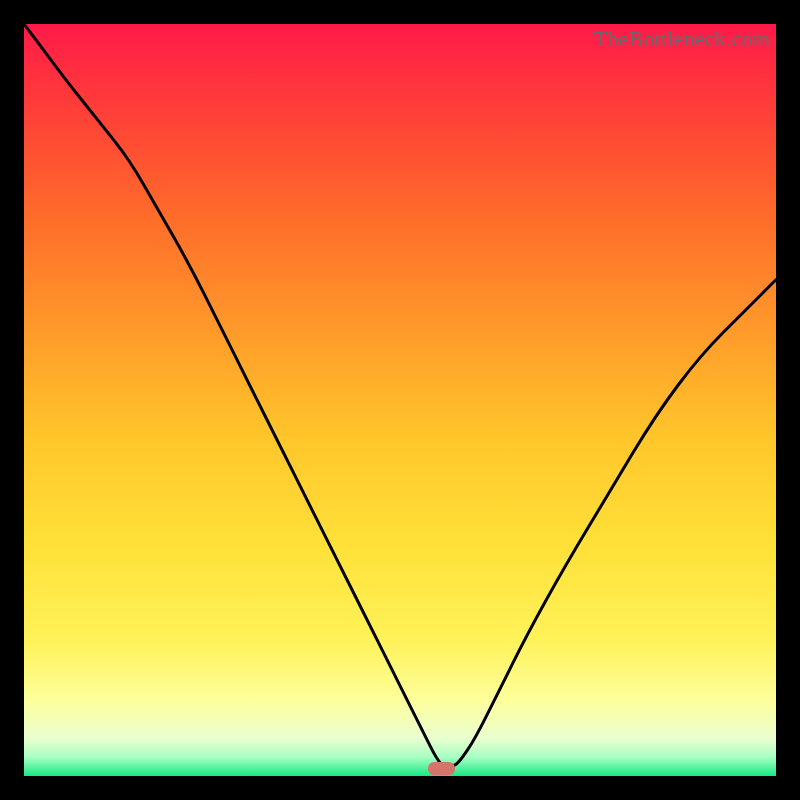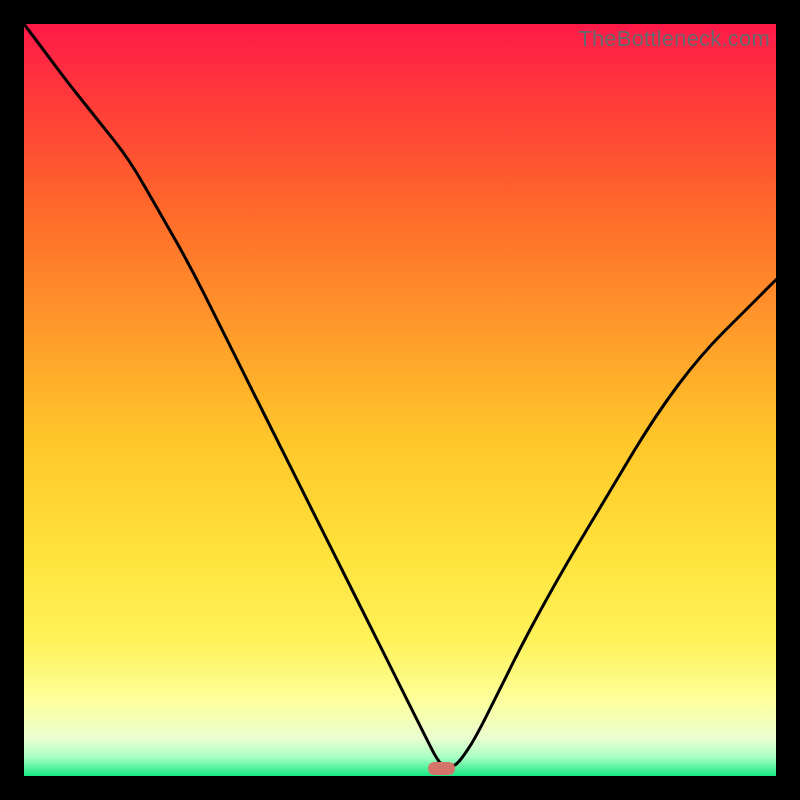--- a/index.html
+++ b/index.html
@@ -14,21 +14,21 @@
     overflow: hidden;
   }
   .gradient-bg {
     position: absolute;
     inset: 0;
   }
   .watermark {
     position: absolute;
     top: 2px;
     right: 6px;
-    font-family: Liberation Sans, sans-serif;
+    font-family: Liberation Serif, serif;
     font-size: 22px;
     color: #666a6d;
     letter-spacing: 0.2px;
     user-select: none;
   }
   .curve {
     position: absolute;
     inset: 0;
   }
   .marker {

